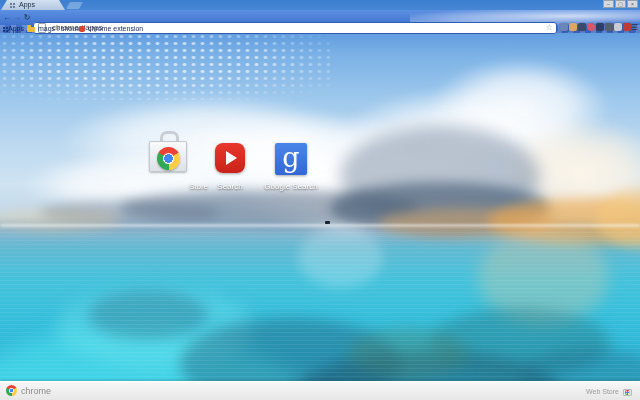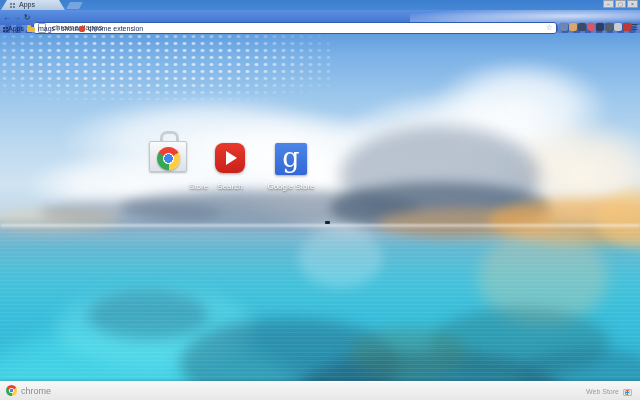--- a/index.html
+++ b/index.html
@@ -228,21 +228,21 @@
         <div class="ball store-ball"></div>
       </div>
       <div class="app-label">Store</div>
     </div>
     <div class="app-tile t-yt">
       <div class="yt-icon"></div>
       <div class="app-label">Search</div>
     </div>
     <div class="app-tile t-g">
       <div class="g-icon">g</div>
-      <div class="app-label">Google Store</div>
+      <div class="app-label">Google Search</div>
     </div>
   </div>
 
   <div class="shelf">
     <div class="shelf-left">
       <div class="ball shelf-ball"></div>
       <span class="shelf-chrome-label">chrome</span>
     </div>
     <div class="shelf-right">
       <span class="shelf-ws-label">Web Store</span>

